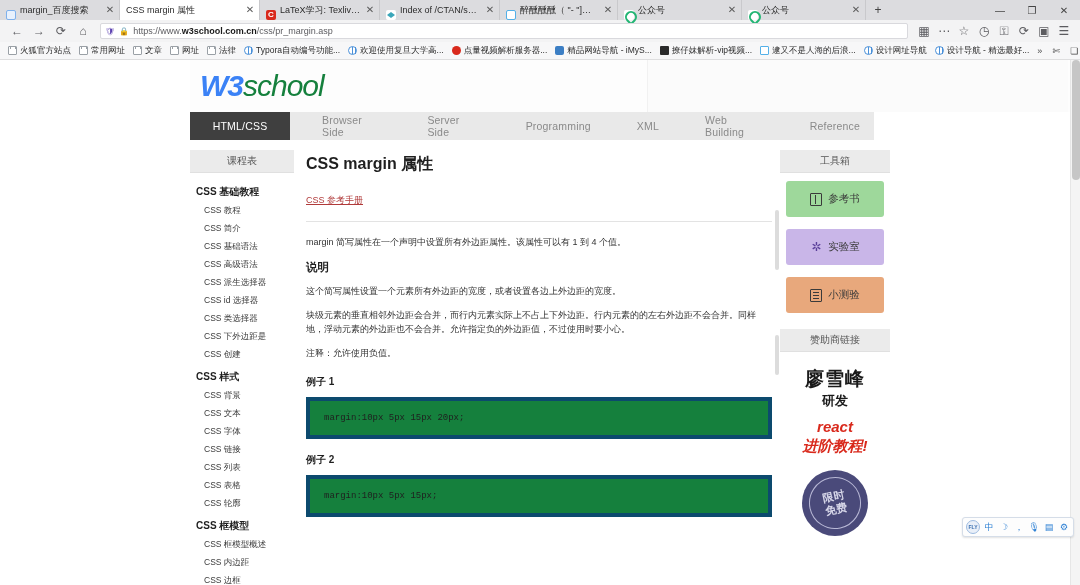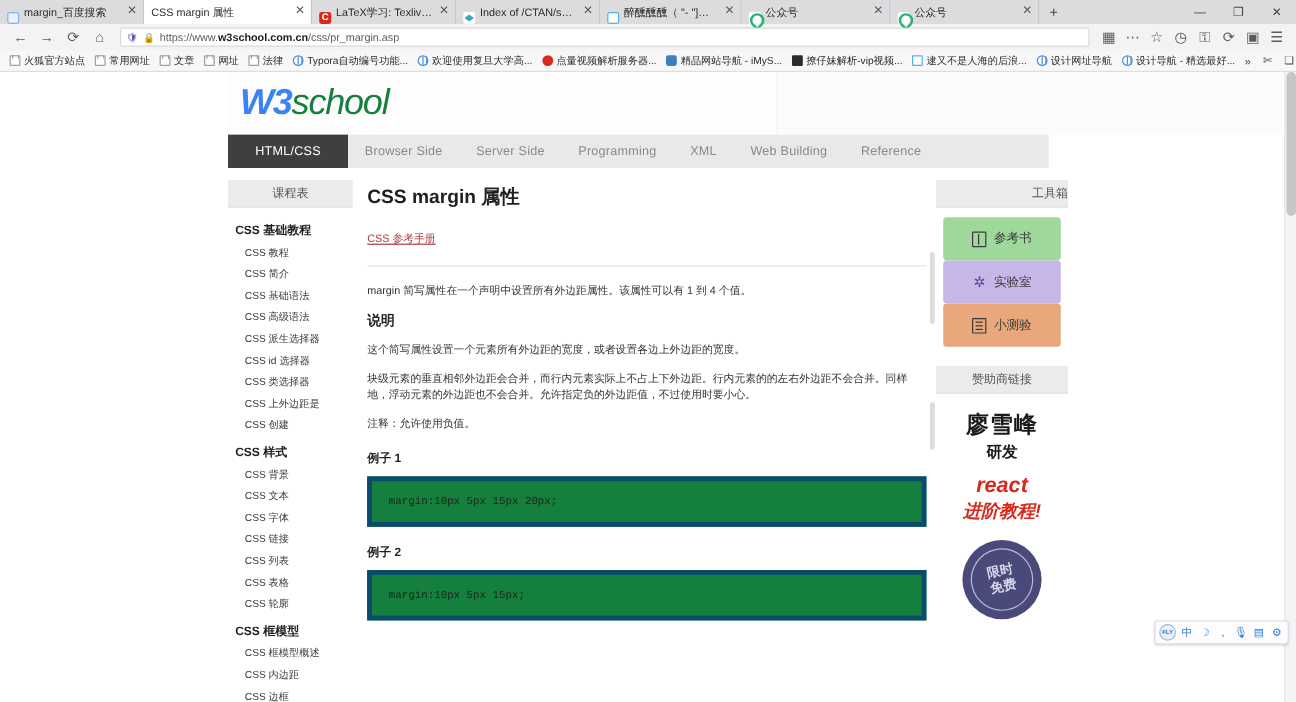--- a/index.html
+++ b/index.html
@@ -170,20 +170,21 @@
   .logo .w3 { color: #3b82f6; font-style: italic; font-weight: 800; }
   .logo .school { color: #15803d; font-style: italic; font-weight: 500; }
 
   
   .topnav {
     height: 28px;
     background: #e9e9e9;
     display: flex; align-items: stretch;
     margin-left: 0px;
     width: 684px;
+    gap: 18px;
   }
   .topnav .navitem {
     display: flex; align-items: center; justify-content: center;
     padding: 0 14px;
     font-size: 10.5px;
     color: #8a8a8a;
     letter-spacing: .2px;
   }
   .topnav .navitem.active {
     background: #3f3f3f; color: #ffffff;
@@ -232,23 +233,23 @@
     font-size: 9px;
     color: #1f1f1f;
   }
   ul.bullets { margin: 6px 0 6px 0; padding-left: 26px; }
   ul.bullets li { font-size: 9px; color: #333; line-height: 1.65; }
   ul.bullets li u { text-decoration: underline; }
 
   
   .toolbox-title {
     background: #ebebeb; color: #555; font-size: 10px;
-    text-align: right; padding: 4px 0; border-bottom: 1px solid #e0e0e0;
-  }
-  .toolbtns { padding: 8px 6px; display: flex; flex-direction: column; gap: 0; }
+    text-align: center; padding: 4px 0; border-bottom: 1px solid #e0e0e0;
+  }
+  .toolbtns { padding: 8px 6px; display: flex; flex-direction: column; gap: 12px; }
   .toolbtn {
     height: 36px; border-radius: 3px;
     display: flex; align-items: center; justify-content: center; gap: 6px;
     font-size: 10.5px; color: #3a3a3a;
   }
   .tb-green { background: #9ed89b; }
   .tb-purple{ background: #c9b6e8; }
   .tb-orange{ background: #e8a87c; }
   .toolbtn .tico { width: 12px; height: 13px; display:inline-block; position:relative; }
   .tico-book { border:1.5px solid #3a3a3a; border-radius:1px; }
@@ -263,21 +264,21 @@
     text-align: center; padding: 4px 0; margin-top: 8px;
     border-bottom: 1px solid #e0e0e0;
   }
   .ad {
     margin-top: 16px;
     text-align: center;
     padding: 0 4px;
   }
   .ad .ad-name { font-size: 19px; font-weight: bold; color: #1a1a1a; letter-spacing: 1px; line-height: 1.15;}
   .ad .ad-sub  { font-size: 13px; font-weight: bold; color: #1a1a1a; margin-top: 2px;}
-  .ad .ad-react{ font-size: 18px; font-weight: bold; font-style: italic; color: #d9291c; margin-top: 8px; }
+  .ad .ad-react{ font-size: 15px; font-weight: bold; font-style: italic; color: #d9291c; margin-top: 8px; }
   .ad .ad-tag  { font-size: 15px; font-weight: bold; font-style: italic; color: #d9291c; margin-top: 2px;}
   .ad .ad-seal {
     width: 66px; height: 66px; margin: 14px auto 0;
     border-radius: 50%;
     background: #4a4a7a;
     display: flex; align-items: center; justify-content: center;
     position: relative;
   }
   .ad .ad-seal .inner {
     width: 52px; height: 52px; border-radius: 50%;
@@ -489,21 +490,21 @@
         <div class="sidebox-title">课程表</div>
         <div class="menu">
           <div class="menu-group">CSS 基础教程</div>
           <div class="menu-item">CSS 教程</div>
           <div class="menu-item">CSS 简介</div>
           <div class="menu-item">CSS 基础语法</div>
           <div class="menu-item">CSS 高级语法</div>
           <div class="menu-item">CSS 派生选择器</div>
           <div class="menu-item">CSS id 选择器</div>
           <div class="menu-item">CSS 类选择器</div>
-          <div class="menu-item">CSS 上外边距是</div>
+          <div class="menu-item">CSS 下外边距是</div>
           <div class="menu-item">CSS 创建</div>
 
           <div class="menu-group">CSS 样式</div>
           <div class="menu-item">CSS 背景</div>
           <div class="menu-item">CSS 文本</div>
           <div class="menu-item">CSS 字体</div>
           <div class="menu-item">CSS 链接</div>
           <div class="menu-item">CSS 列表</div>
           <div class="menu-item">CSS 表格</div>
           <div class="menu-item">CSS 轮廓</div>

